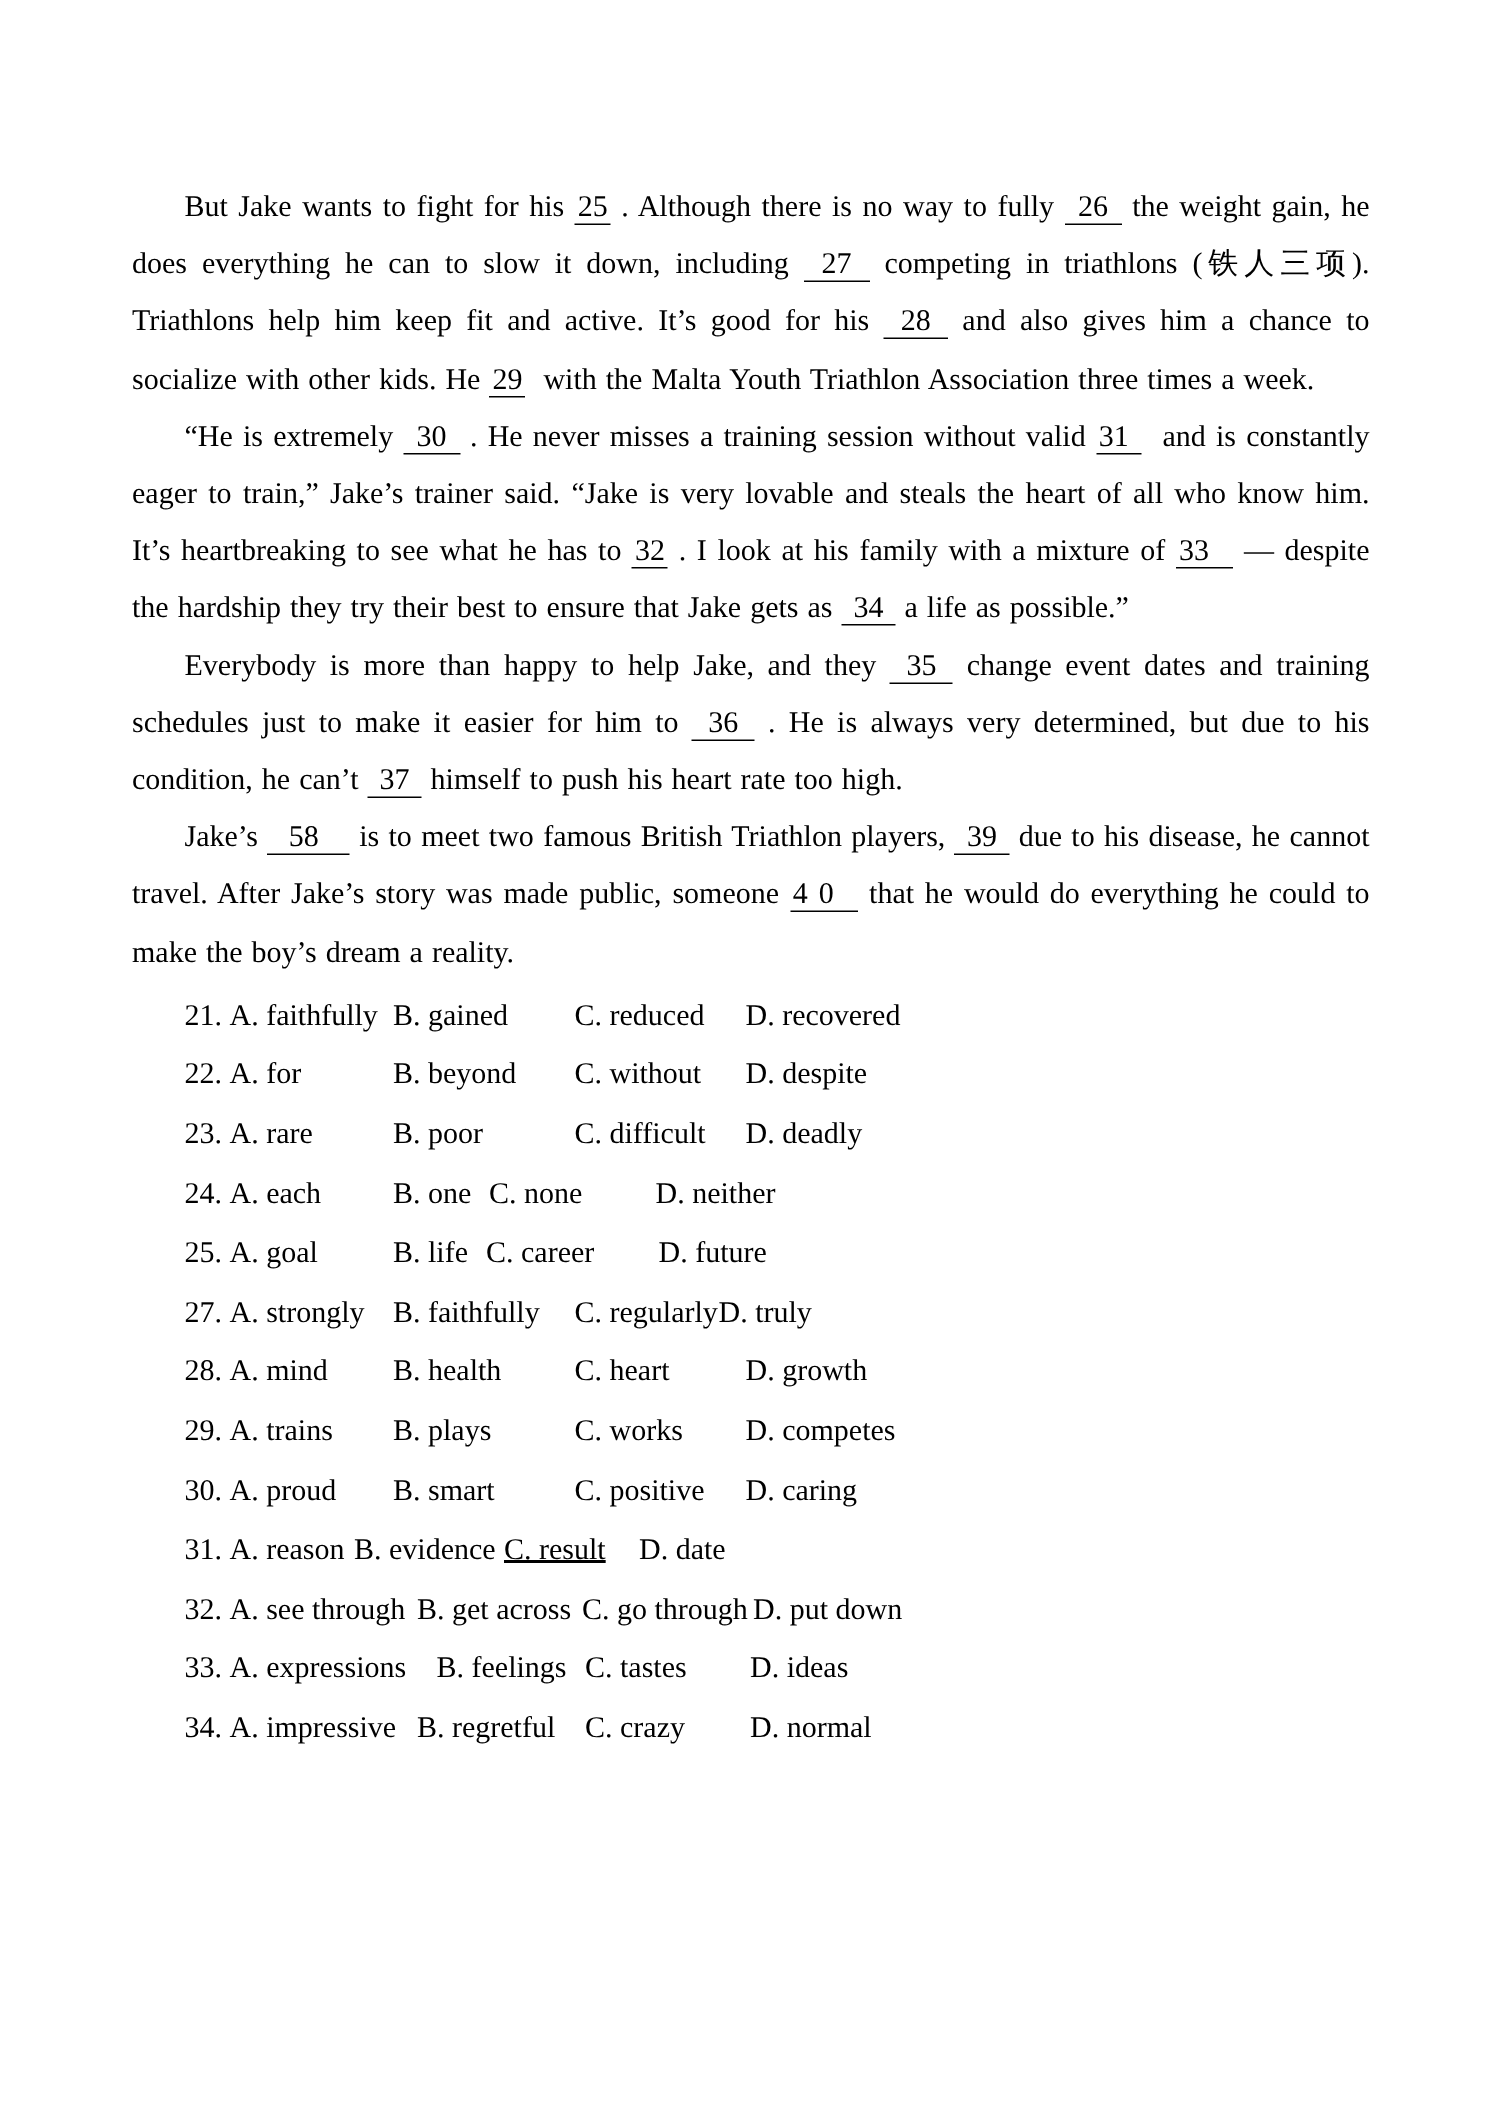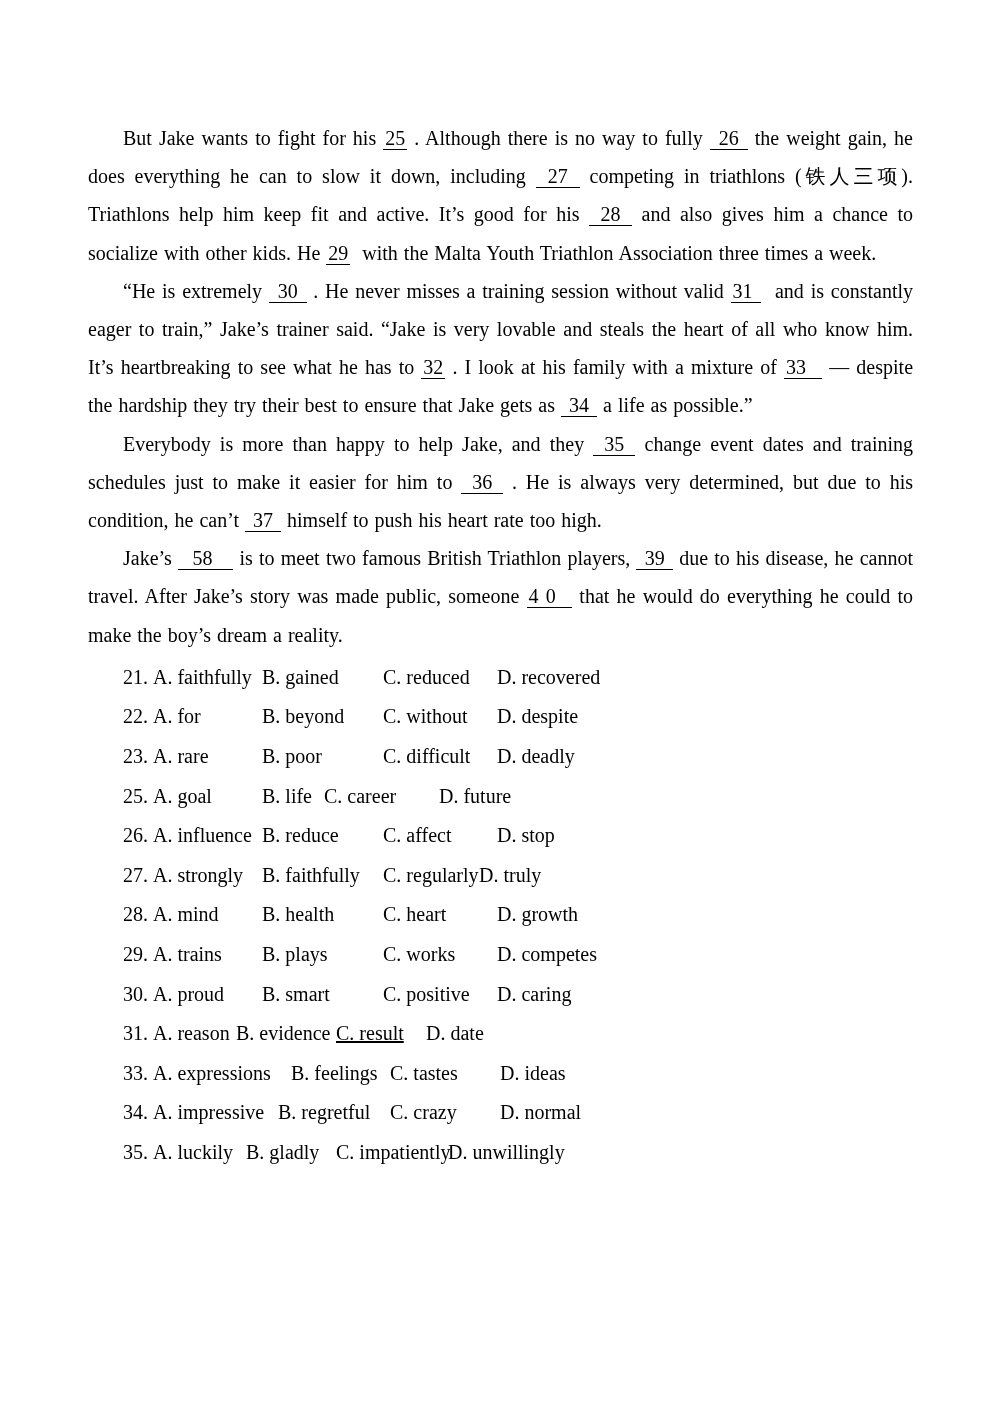--- a/index.html
+++ b/index.html
@@ -75,32 +75,32 @@
         <span style="left: 409px;">D. despite</span>
       </div>
       <div class="opt-row">
         <span style="left: 35px;">23.</span>
         <span style="left: 65px;">A. rare</span>
         <span style="left: 174px;">B. poor</span>
         <span style="left: 295px;">C. difficult</span>
         <span style="left: 409px;">D. deadly</span>
       </div>
       <div class="opt-row">
+        <span style="left: 35px;">24.</span>
+        <span style="left: 65px;">A. each</span>
+        <span style="left: 174px;">B. one</span>
+        <span style="left: 238px;">C. none</span>
+        <span style="left: 349px;">D. neither</span>
+      </div>
+      <div class="opt-row">
         <span style="left: 35px;">25.</span>
         <span style="left: 65px;">A. goal</span>
         <span style="left: 174px;">B. life</span>
         <span style="left: 236px;">C. career</span>
         <span style="left: 351px;">D. future</span>
-      </div>
-      <div class="opt-row">
-        <span style="left: 35px;">26.</span>
-        <span style="left: 65px;">A. influence</span>
-        <span style="left: 174px;">B. reduce</span>
-        <span style="left: 295px;">C. affect</span>
-        <span style="left: 409px;">D. stop</span>
       </div>
       <div class="opt-row">
         <span style="left: 35px;">27.</span>
         <span style="left: 65px;">A. strongly</span>
         <span style="left: 174px;">B. faithfully</span>
         <span style="left: 295px;">C. regularly</span>
         <span style="left: 391px;">D. truly</span>
       </div>
       <div class="opt-row">
         <span style="left: 35px;">28.</span>
@@ -124,34 +124,34 @@
         <span style="left: 409px;">D. caring</span>
       </div>
       <div class="opt-row">
         <span style="left: 35px;">31.</span>
         <span style="left: 65px;">A. reason</span>
         <span style="left: 148px;">B. evidence</span>
         <span style="left: 248px; text-decoration: underline;">C. result</span>
         <span style="left: 338px;">D. date</span>
       </div>
       <div class="opt-row">
+        <span style="left: 35px;">32.</span>
+        <span style="left: 65px;">A. see through</span>
+        <span style="left: 190px;">B. get across</span>
+        <span style="left: 300px;">C. go through</span>
+        <span style="left: 414px;">D. put down</span>
+      </div>
+      <div class="opt-row">
         <span style="left: 35px;">33.</span>
         <span style="left: 65px;">A. expressions</span>
         <span style="left: 190px; margin-left: 13px;">B. feelings</span>
         <span style="left: 302px;">C. tastes</span>
         <span style="left: 412px;">D. ideas</span>
       </div>
       <div class="opt-row">
         <span style="left: 35px;">34.</span>
         <span style="left: 65px;">A. impressive</span>
         <span style="left: 190px;">B. regretful</span>
         <span style="left: 302px;">C. crazy</span>
         <span style="left: 412px;">D. normal</span>
       </div>
-      <div class="opt-row">
-        <span style="left: 35px;">35.</span>
-        <span style="left: 65px;">A. luckily</span>
-        <span style="left: 158px;">B. gladly</span>
-        <span style="left: 248px;">C. impatiently</span>
-        <span style="left: 360px;">D. unwillingly</span>
-      </div>
     </div>
 </div>
 
 </body></html>

